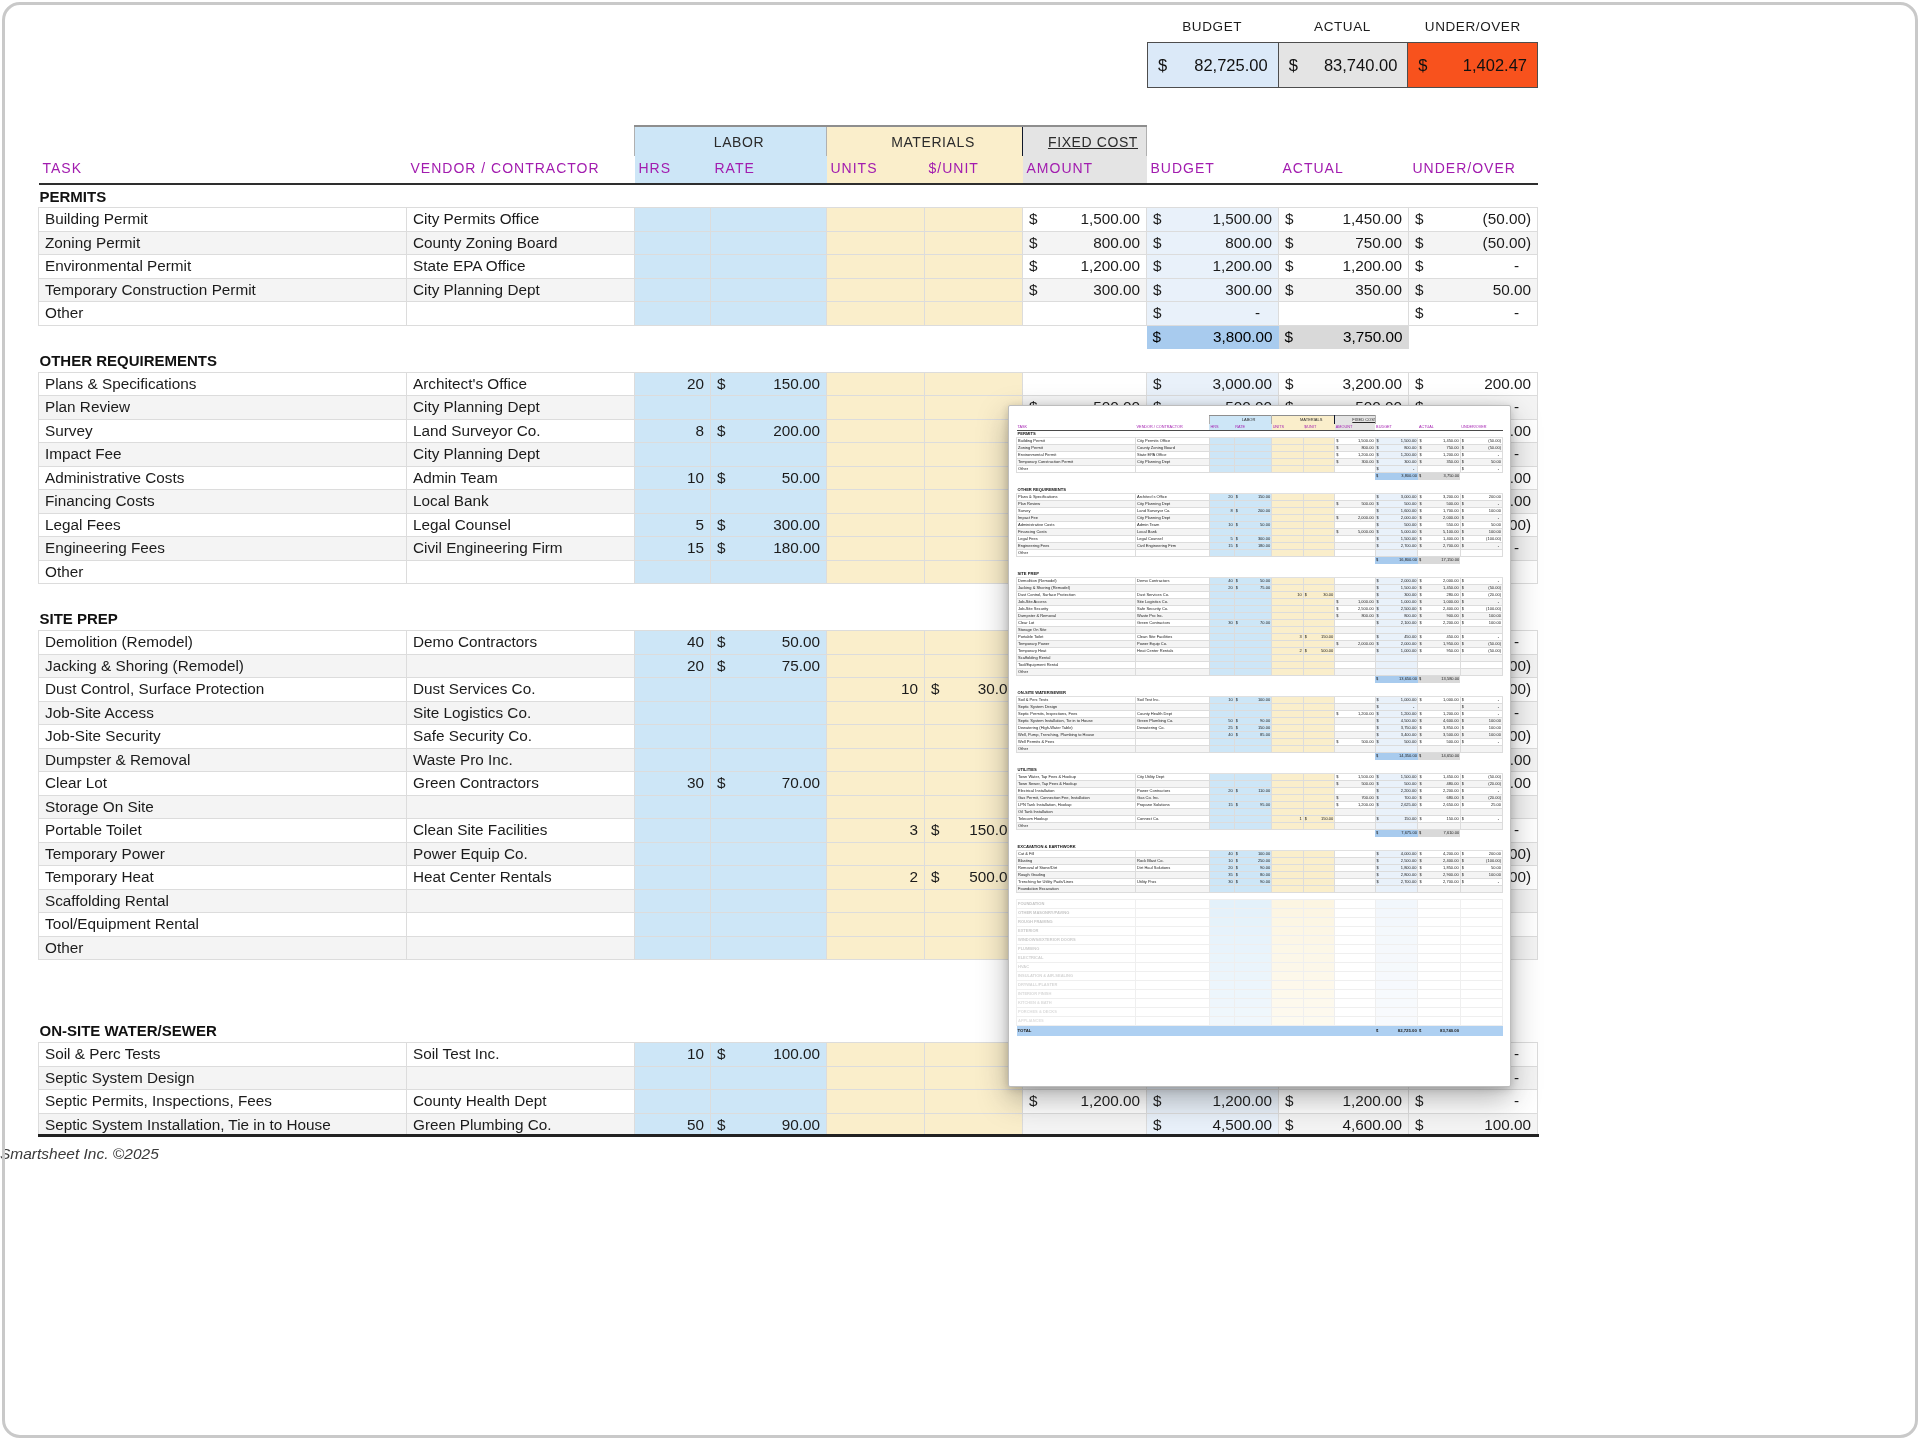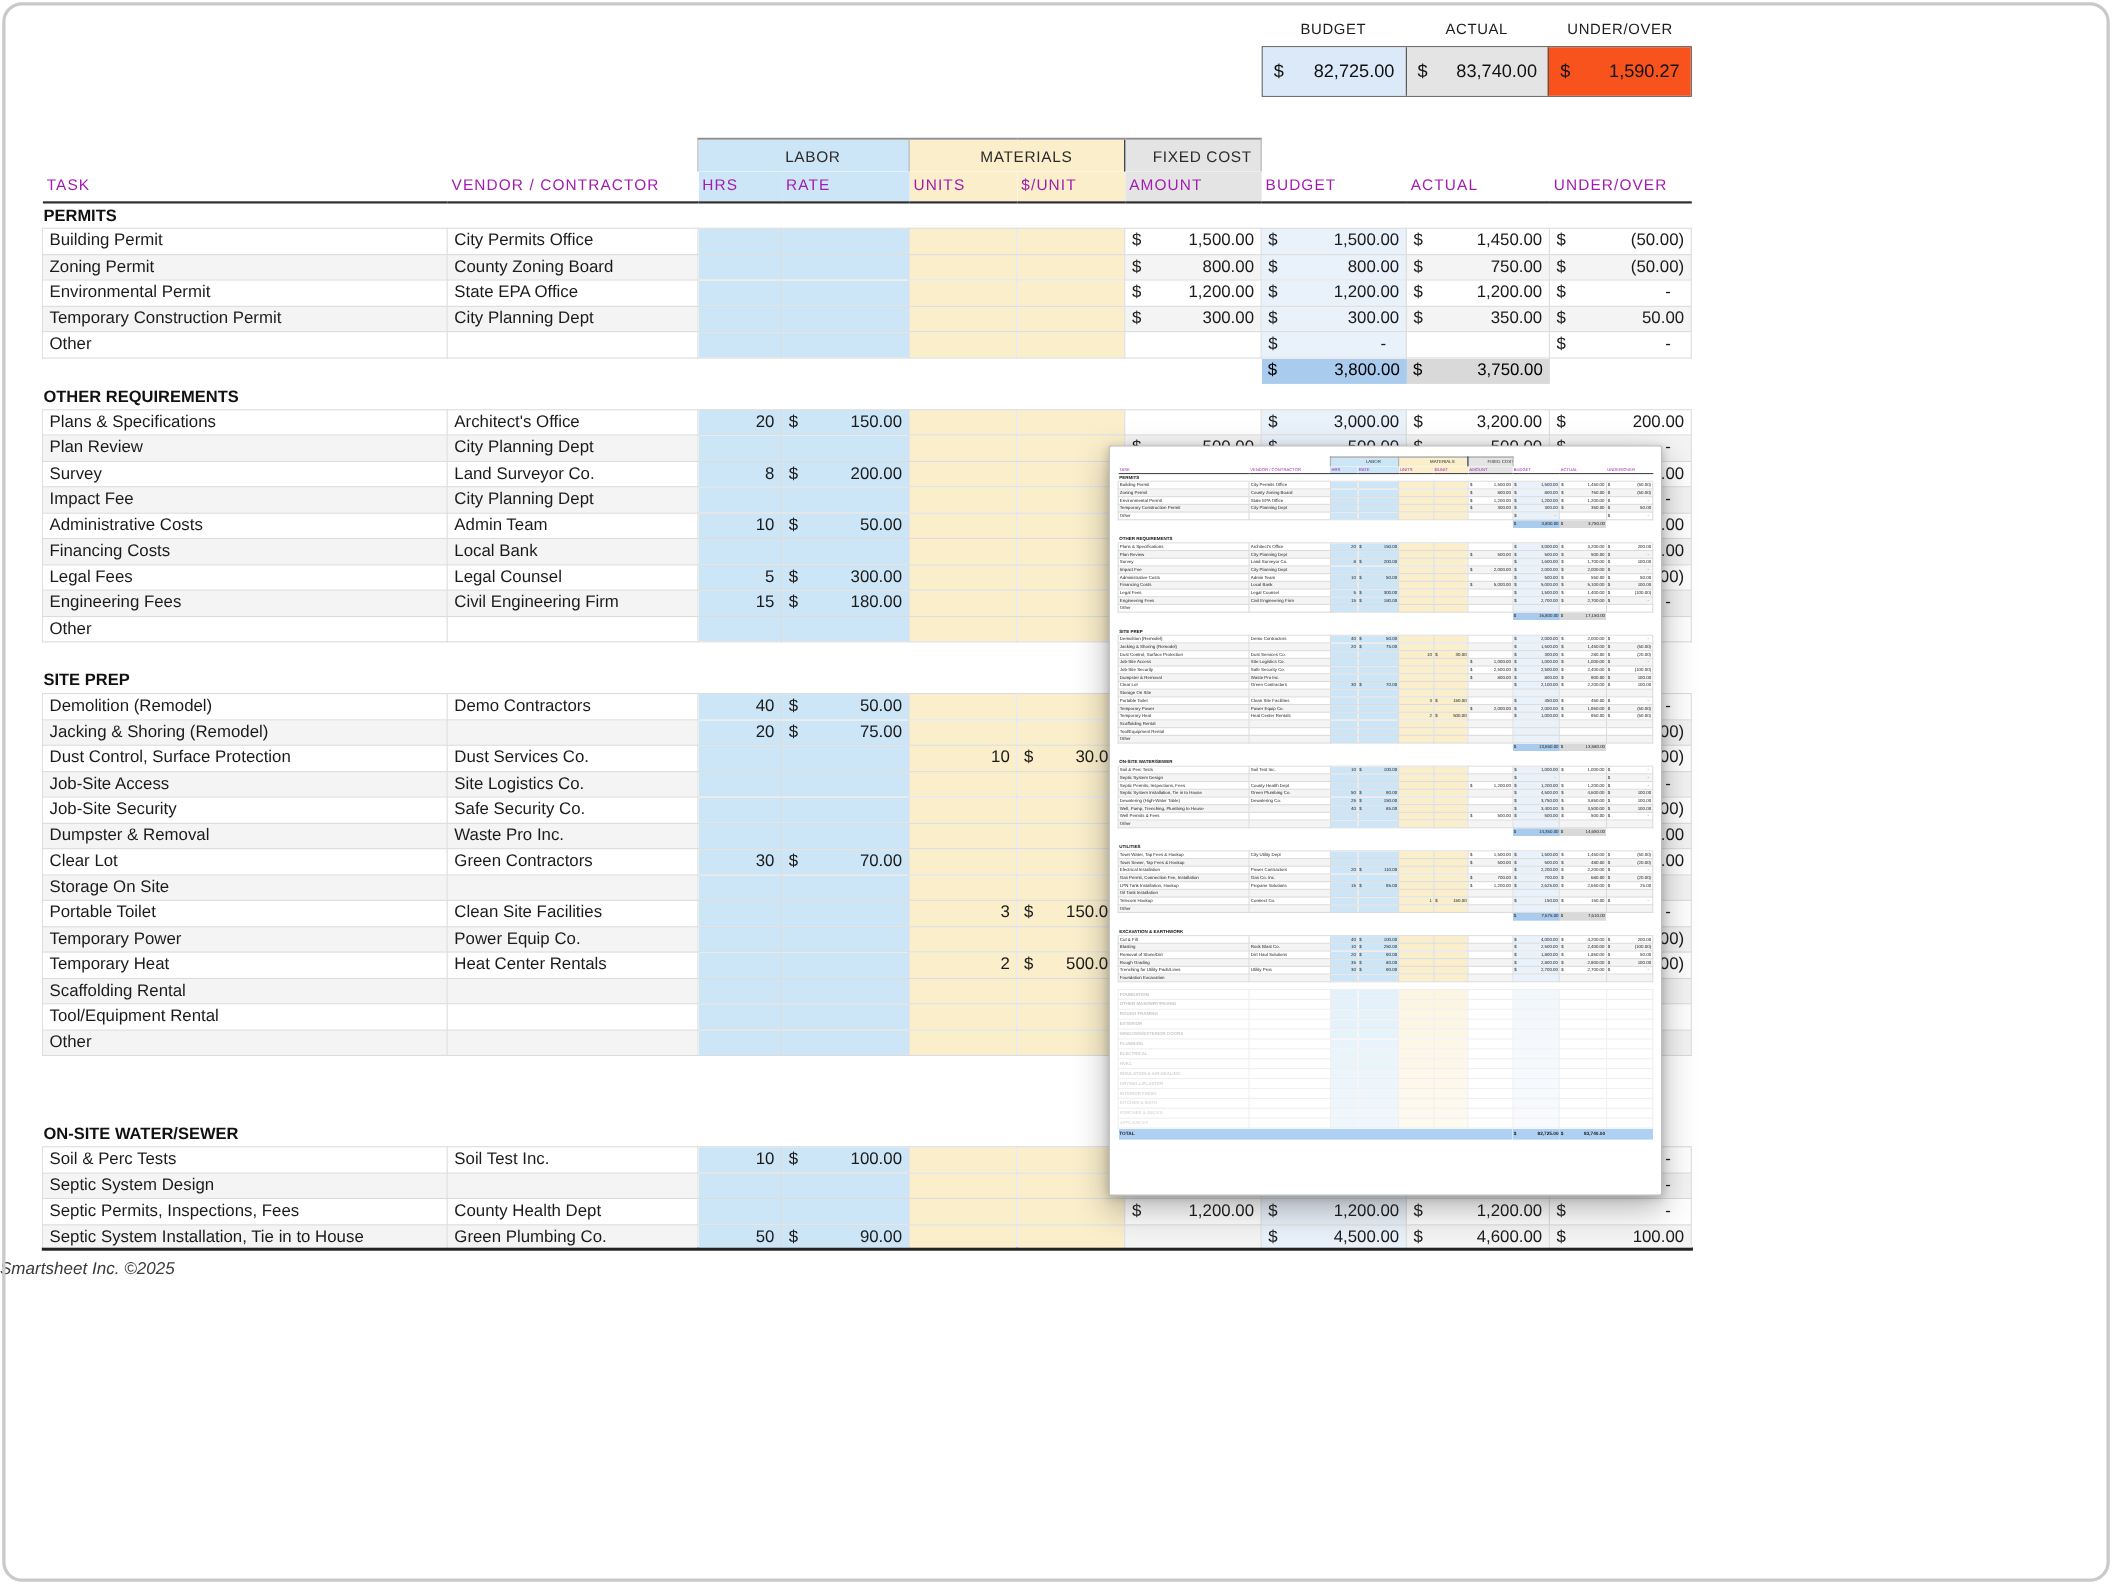--- a/index.html
+++ b/index.html
@@ -26,21 +26,21 @@
 
   
   .sheet-clip { position:absolute; left:38px; top:125px; width:1501px; height:1012px; overflow:hidden;
                 border-bottom:3px solid #222; z-index:1; }
   table.budget { width:1499px; border-collapse:collapse; table-layout:fixed; }
   table.budget th, table.budget td { overflow:hidden; white-space:nowrap; vertical-align:middle; }
 
   table.budget tr.group-row th { height:30px; font-size:14px; font-weight:normal; letter-spacing:.6px; color:#2b2b2b; text-align:center;padding-left:17px; }
   th.g-labor { background:var(--labor-bg,#cde6f7); border-top:2px solid #8e8e8e; border-left:1px solid #b0b0b0; border-right:1px solid #b0b0b0; }
   th.g-mat   { background:var(--materials-bg,#faeecb); border-top:2px solid #8e8e8e; border-right:1px solid #0f172a; }
-  th.g-fix   { background:var(--fixed-bg,#e4e4e4); border-top:2px solid #8e8e8e; border-right:1px solid #b0b0b0; }
+  th.g-fix   { background:var(--fixed-bg,#e4e4e4); border-top:2px solid #8e8e8e; border-right:1px solid #b0b0b0;text-decoration:underline; }
 
   table.budget tr.cols-row th { height:28px; font-size:14px; font-weight:normal; letter-spacing:1px; color:#a21caf;
                                 text-align:left; border-bottom:2px solid #2e2e2e; padding:0 4px 4px 4px; }
   th.h-task, th.h-vendor { text-align:left; padding-left:1px; }
   th.h-hrs, th.h-rate { background:var(--labor-bg,#cde6f7); }
   th.h-units, th.h-unitprice { background:var(--materials-bg,#faeecb); }
   th.h-amount { background:var(--fixed-bg,#e4e4e4); }
 
   table.budget tbody tr { height:23.5px; }
   table.budget tr.data-row td { border:1px solid #dcdcdc; padding:0 6px; font-size:15.3px; color:#1b1b1b; }
@@ -103,21 +103,21 @@
       <div class="sum-cell sum-budget">
         <span class="sym">$</span>
         <span>82,725.00</span>
       </div>
       <div class="sum-cell sum-actual">
         <span class="sym">$</span>
         <span>83,740.00</span>
       </div>
       <div class="sum-cell sum-over">
         <span class="sym">$</span>
-        <span>1,590.27</span>
+        <span>1,402.47</span>
       </div>
     </div>
   </div>
 
   <div class="sheet-clip">
     <table class="budget">
       <colgroup>
         <col style="width:368px">
           <col style="width:228px">
           <col style="width:76px">

